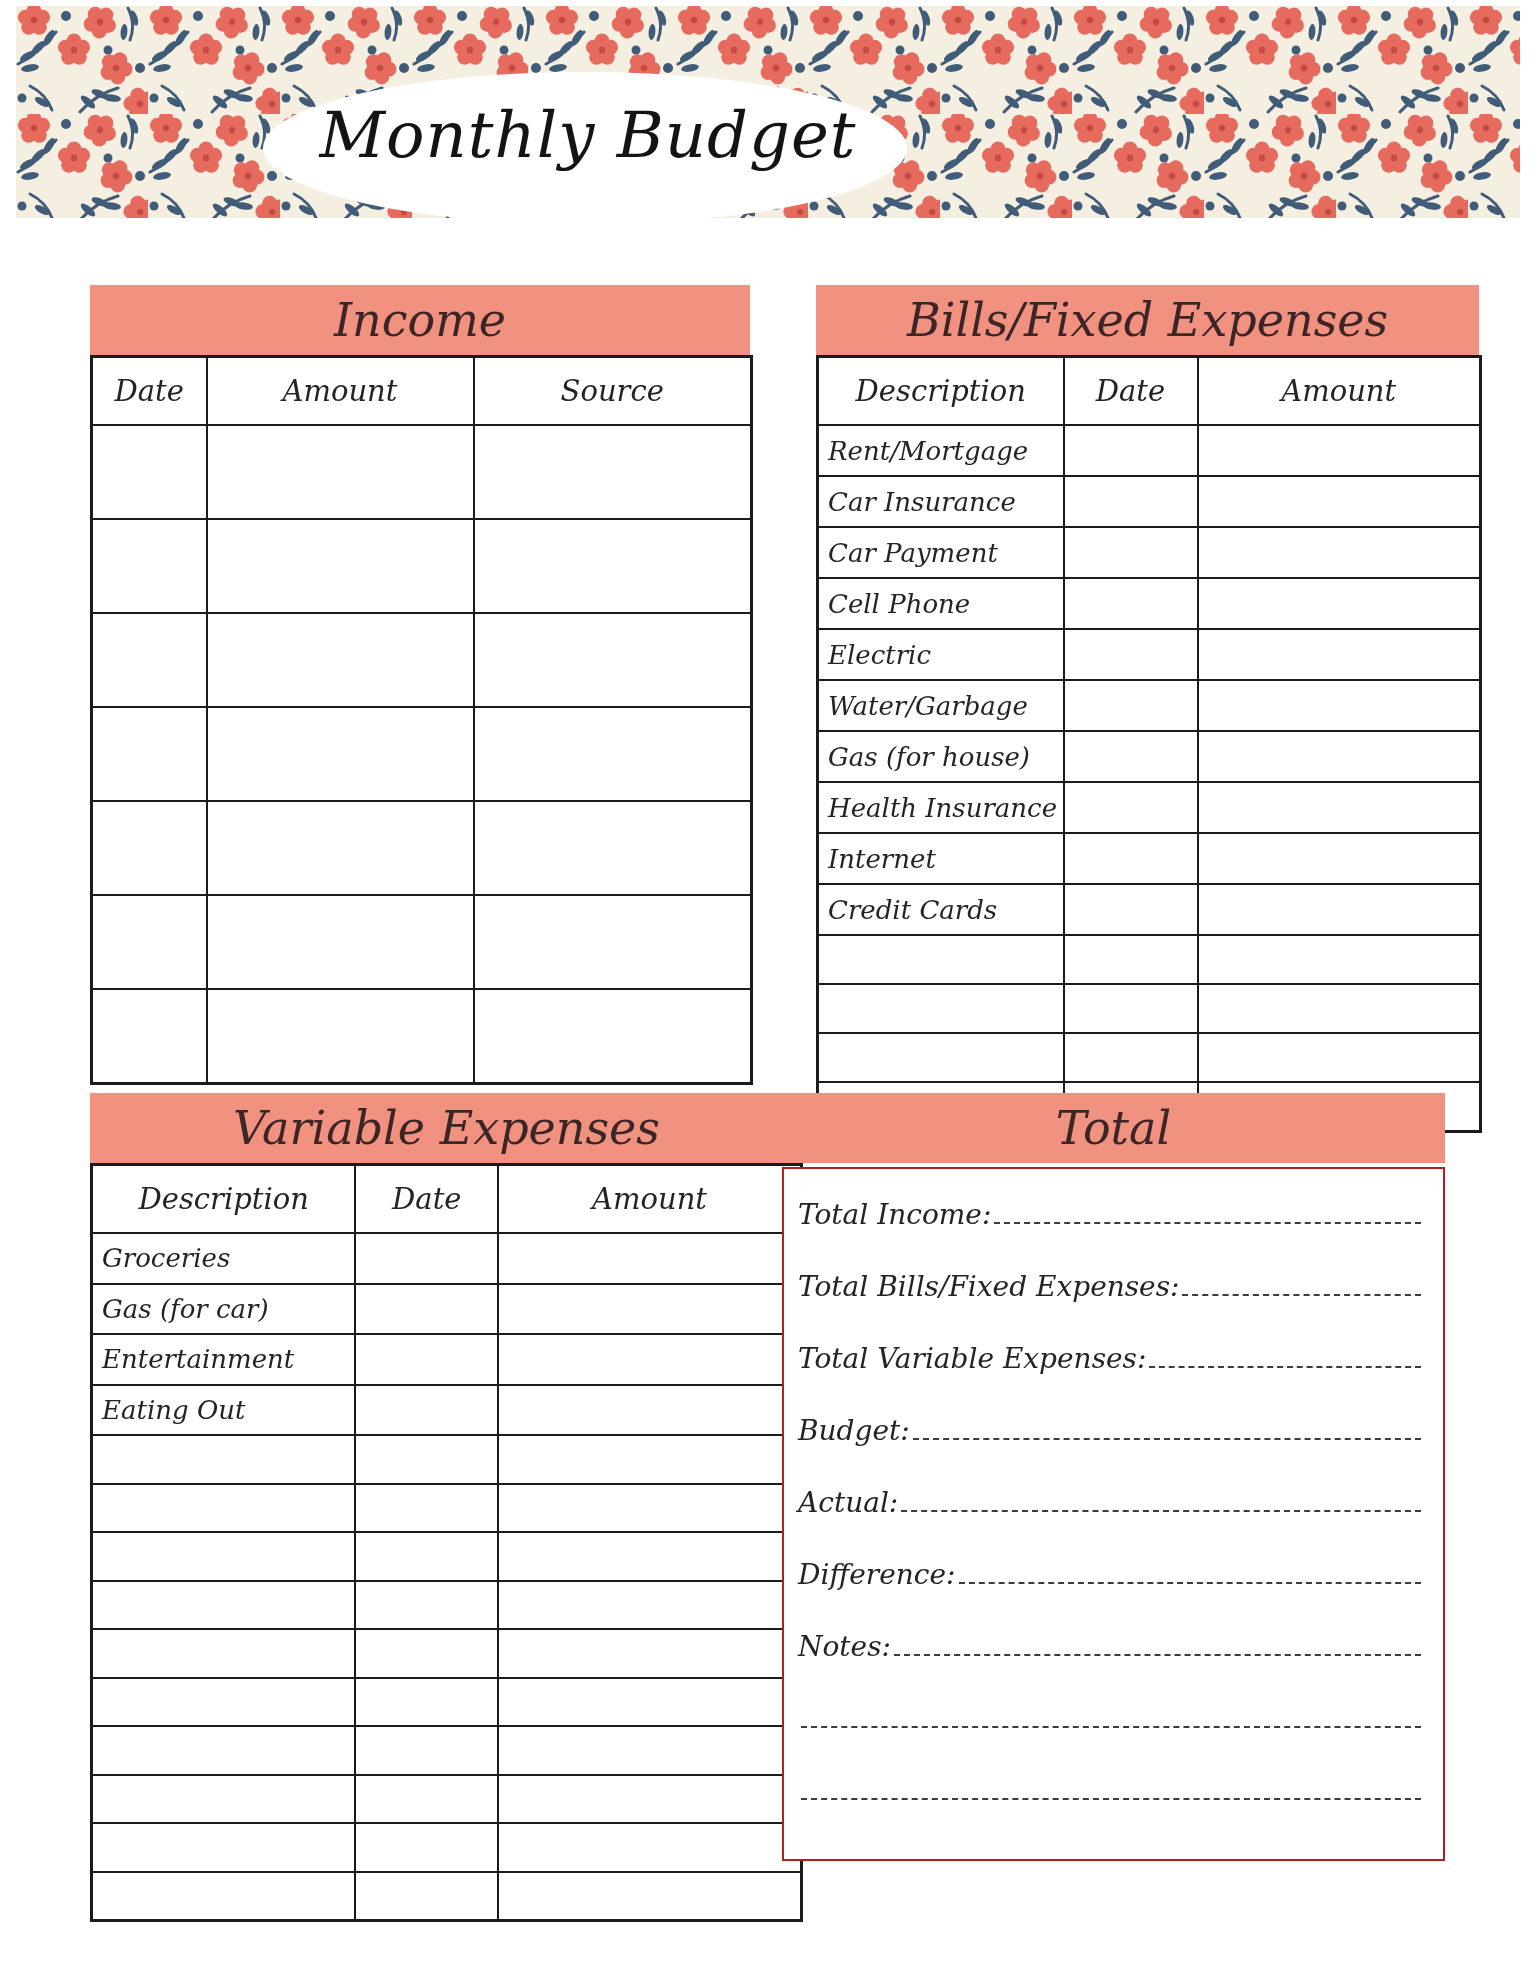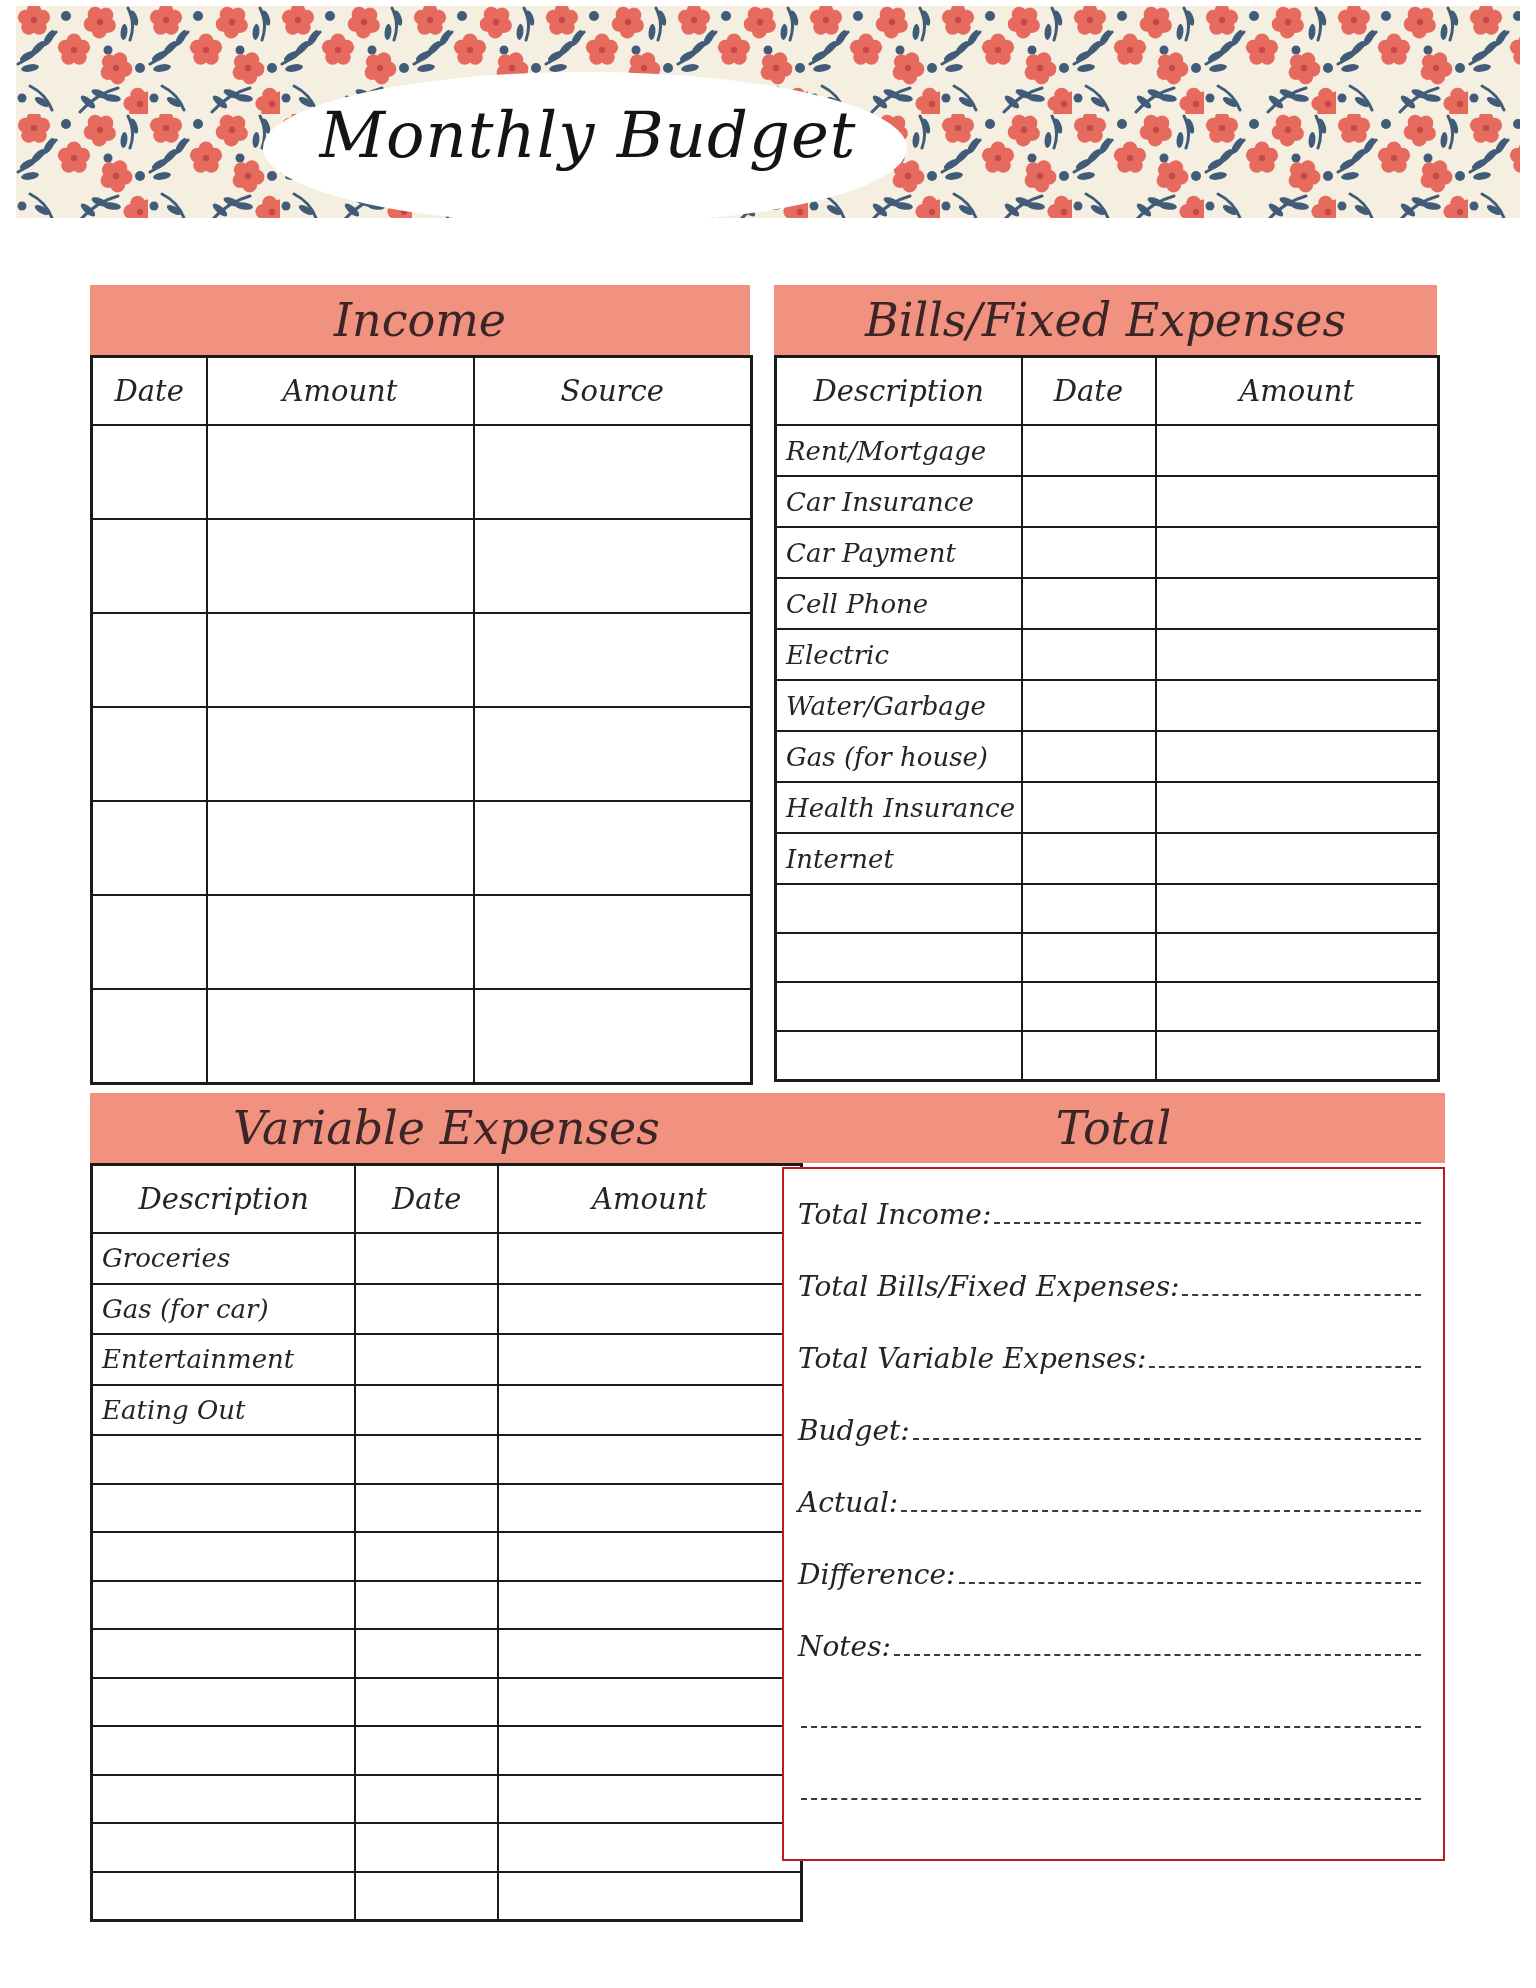--- a/index.html
+++ b/index.html
@@ -21,21 +21,21 @@
   }
   .floral svg{display:block}
   .page-title{
     position:absolute;left:254px;top:96px;width:636px;
     text-align:center;font-size:64px;line-height:1.05;
     color:#141414;letter-spacing:1px;white-space:nowrap;
   }
   
   .section{position:absolute;}
   #income  {left:90px; top:285px; width:660px;}
-  #bills   {left:774px;top:285px; width:663px;}
+  #bills   {left:816px;top:285px; width:663px;}
   #variable{left:90px; top:1093px;width:713px;}
   #total   {left:782px;top:1093px;width:663px;}
   .band{
     height:70px;background:#F1917F;
     display:flex;align-items:center;justify-content:center;
     font-size:46px;color:#3C2527;
   }
   
   table.grid{
     border-collapse:collapse;table-layout:fixed;width:100%;
@@ -227,20 +227,25 @@
           <td class="lbl script">Health Insurance</td>
           <td></td>
           <td></td>
         </tr>
       <tr>
           <td class="lbl script">Internet</td>
           <td></td>
           <td></td>
         </tr>
       <tr>
+          <td class="lbl script">Credit Cards</td>
+          <td></td>
+          <td></td>
+        </tr>
+      <tr>
           <td></td>
           <td></td>
           <td></td>
         </tr>
       <tr>
           <td></td>
           <td></td>
           <td></td>
         </tr>
       <tr>

